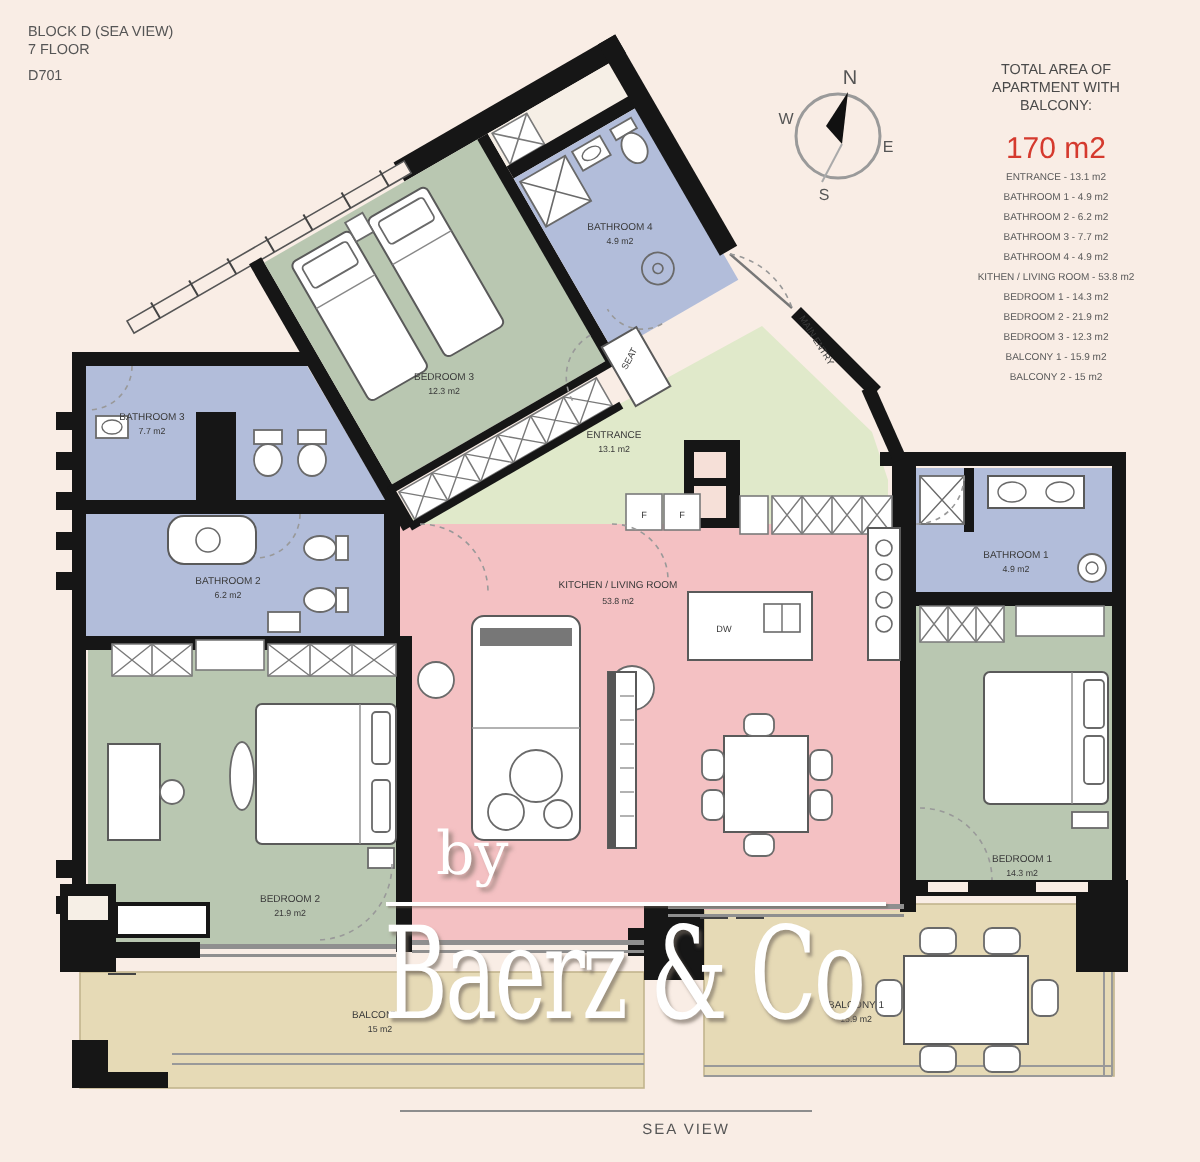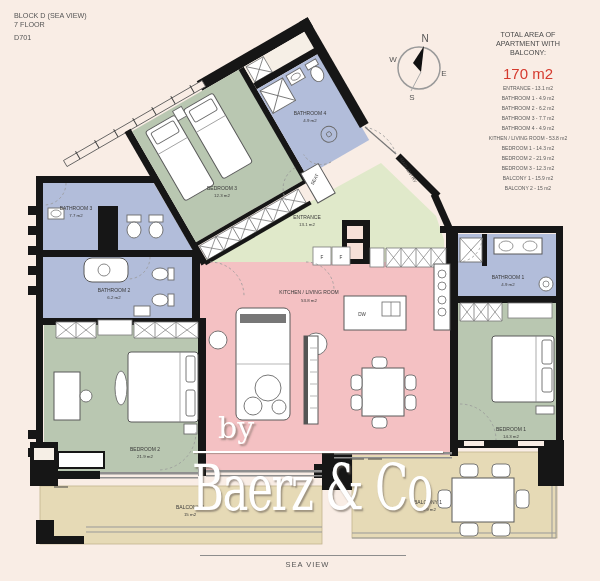--- a/index.html
+++ b/index.html
@@ -8,21 +8,21 @@
   .stage svg{position:absolute;left:0;top:0;}
   .wm{position:absolute;color:#fff;font-family:"DejaVu Serif", serif;
       text-shadow:2px 2px 2px rgba(110,100,90,.6);pointer-events:none;white-space:nowrap;}
   .wm-by{left:218px;top:410px;font-size:30px;text-align:center;}
   .wm-brand{left:192px;top:456px;font-size:64px;letter-spacing:-2px;
             transform:scaleX(.68);transform-origin:left top;line-height:1;}
   .wm-line1{position:absolute;left:193px;top:451px;width:250px;height:2px;background:#fff;
             box-shadow:1px 1px 1px rgba(110,100,90,.5);}
   .wm-tag{left:196px;top:528px;font-size:15px;letter-spacing:8.5px;}
   .wm-line2{position:absolute;left:200px;top:555px;width:206px;height:1px;background:#8d8d8d;}
-  .sea-view{position:absolute;left:250px;top:560px;width:115px;text-align:center;
+  .sea-view{position:absolute;left:250px;top:560px;width:115px;text-align:right;
             font-size:7.5px;letter-spacing:1px;color:#555;}
   text{font-family:"Liberation Sans", sans-serif;fill:#3a3a3a;}
   .rl{font-size:5px;text-anchor:middle;}
   .ra{font-size:4.4px;text-anchor:middle;}
   .hdr{font-size:7.2px;fill:#555;}
   .leg{font-size:5px;fill:#5a5a5a;text-anchor:middle;}
   .legt{font-size:7.2px;fill:#4a4a4a;text-anchor:middle;}
   .tot{font-size:15px;fill:#d53a2e;text-anchor:middle;}
   .cmp{font-size:8px;fill:#555;text-anchor:middle;}
   .tiny{font-size:4.6px;text-anchor:middle;}

